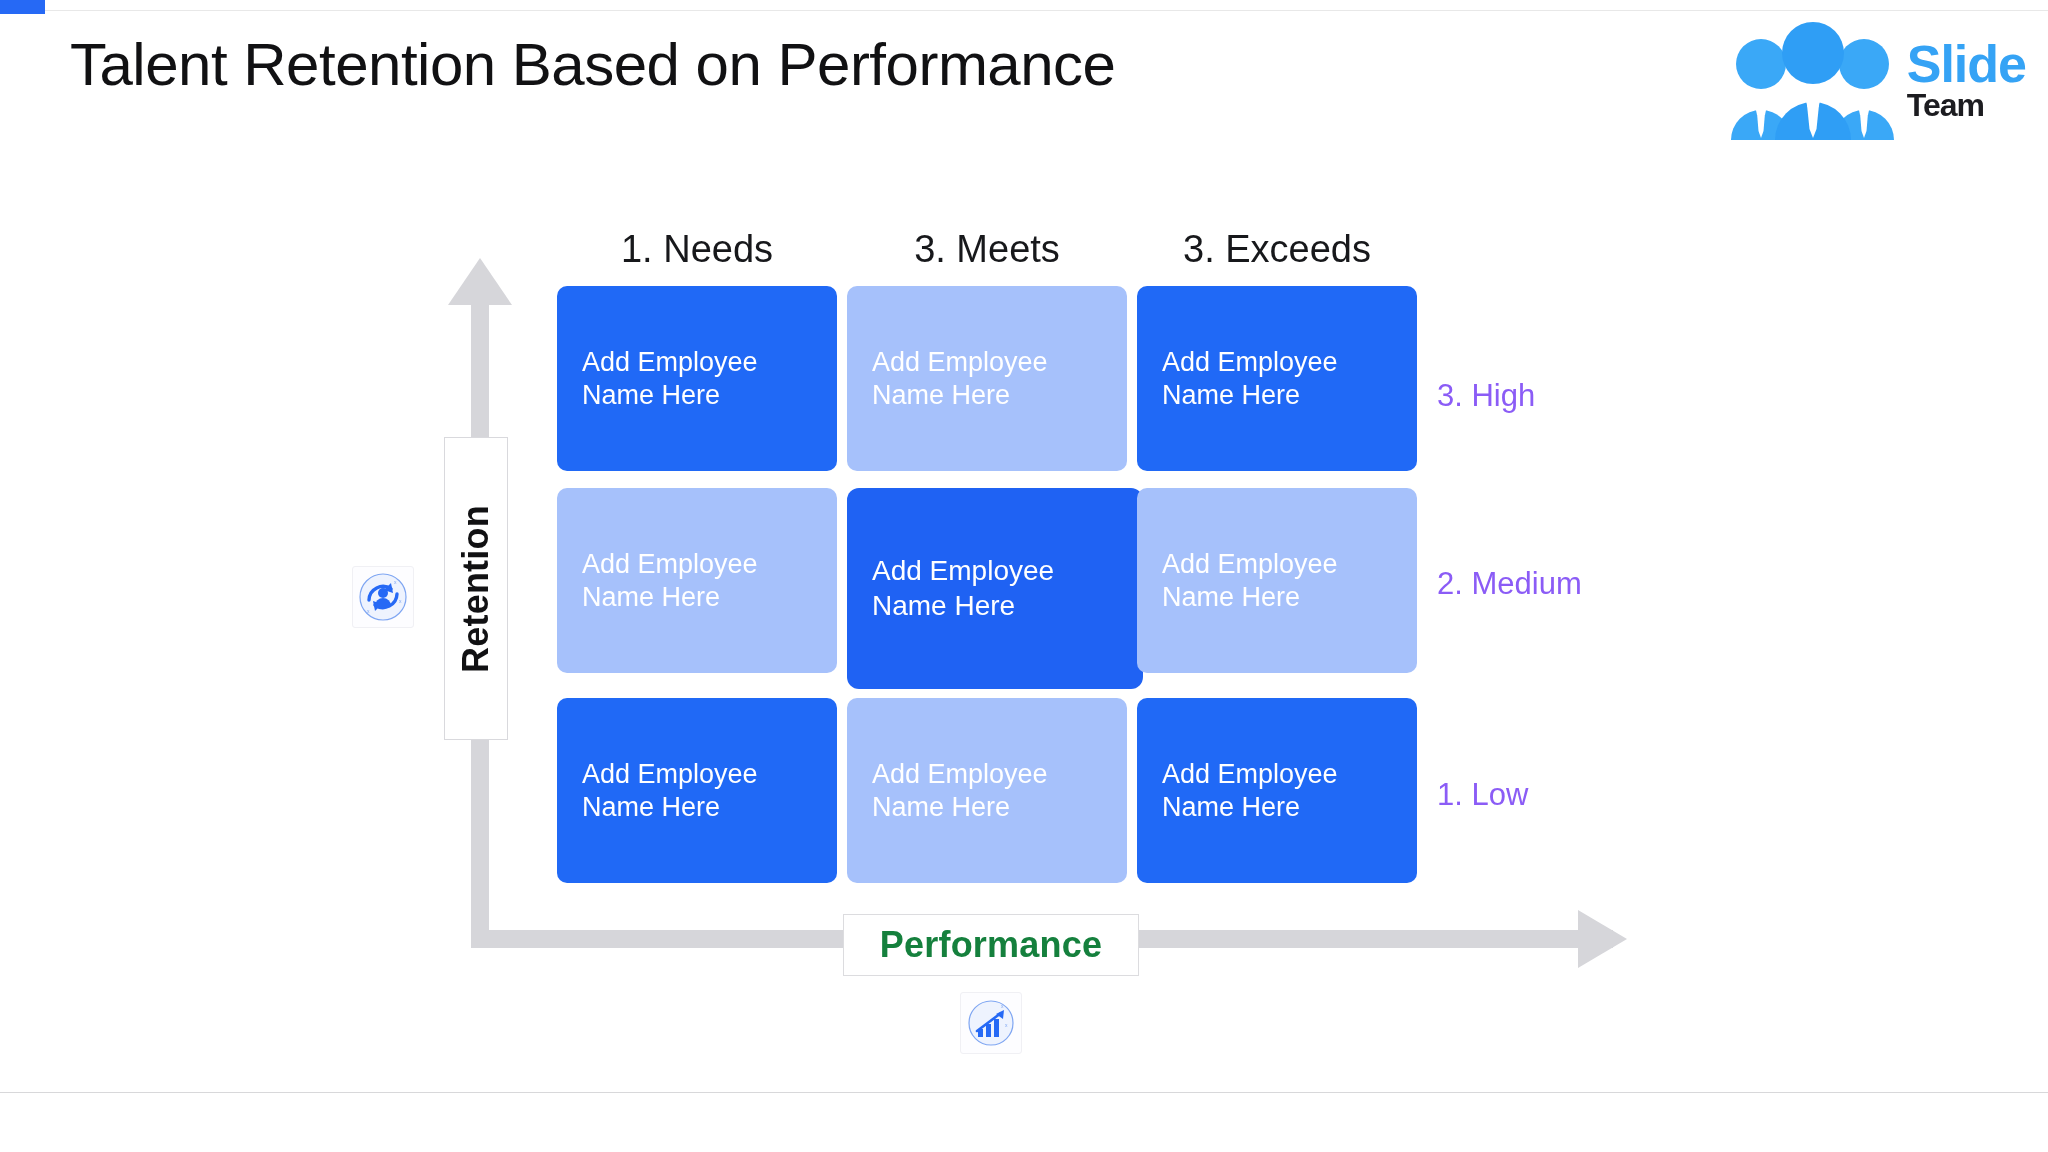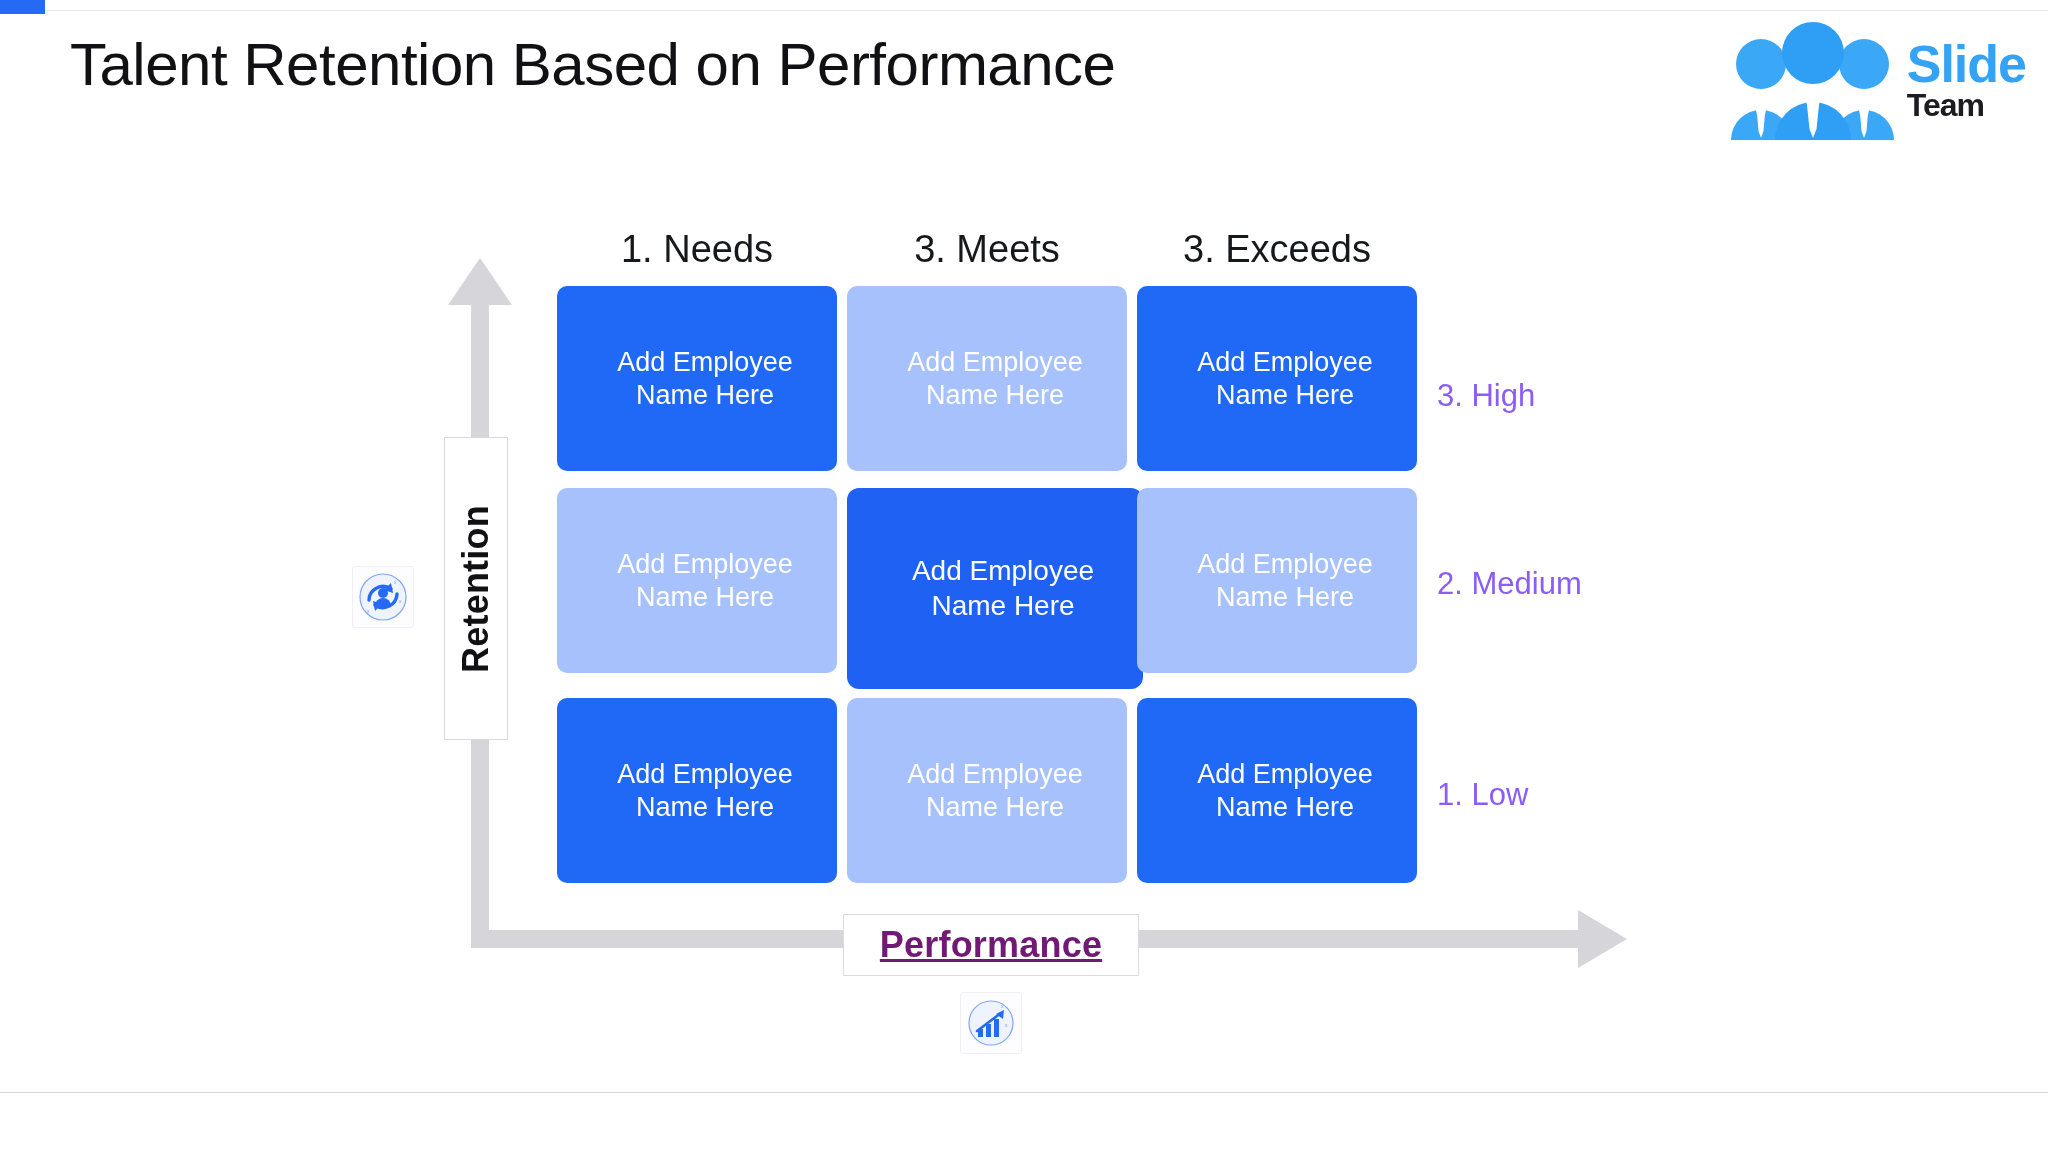--- a/index.html
+++ b/index.html
@@ -129,24 +129,23 @@
     background: #ffffff;
     border: 1px solid #dcdcdf;
     box-sizing: border-box;
     display: flex;
     align-items: center;
     justify-content: center;
   }
   .x-label-text {
     font-size: 36px;
     font-weight: 700;
-    color: #701a75;
+    color: #15803d;
     letter-spacing: 0.2px;
     font-stretch: condensed;
-    text-decoration: underline;
   }
 
   
   .icon-badge {
     position: absolute;
     width: 62px;
     height: 62px;
     background: #fdfdff;
     border: 1px solid #f0f0f4;
     box-sizing: border-box;
@@ -191,26 +190,24 @@
     position: absolute;
     width: 280px;
     height: 185px;
     border-radius: 10px;
     display: flex;
     align-items: center;
     justify-content: center;
     box-sizing: border-box;
   }
   .cell-text {
-    text-align: center;
     font-size: 27px;
     line-height: 1.22;
     color: #ffffff;
-    padding: 0 18px;
-    margin-left: 16px;
+    padding: 0 25px;
   }
   .cell.dark  { background: #2069f6; }
   .cell.light { background: #a6c1fb; }
   .cell.selected {
     width: 296px;
     height: 201px;
     background: #1f62f3;
     border-radius: 12px;
   }
   .cell.selected .cell-text { font-size: 28px; }

